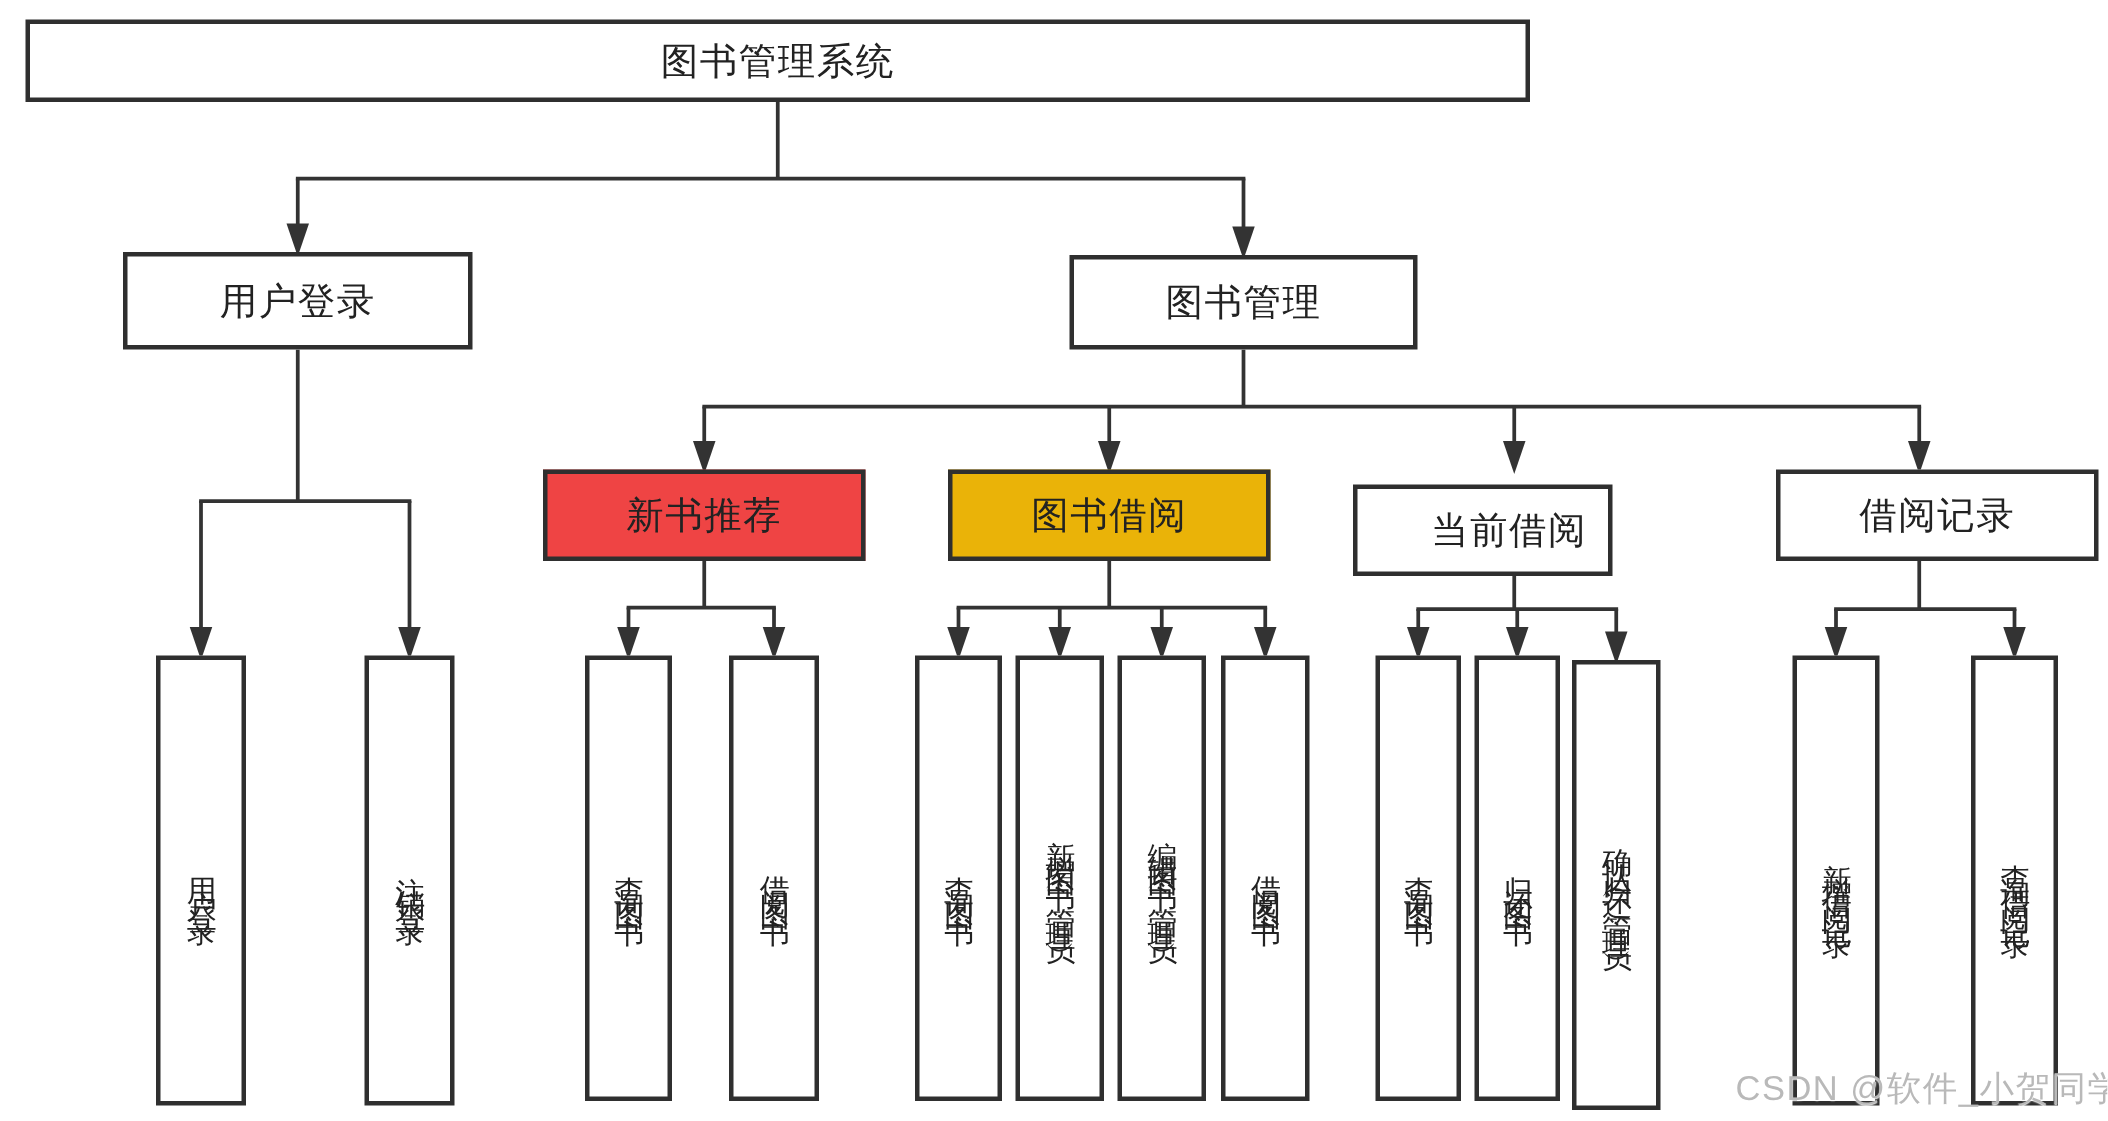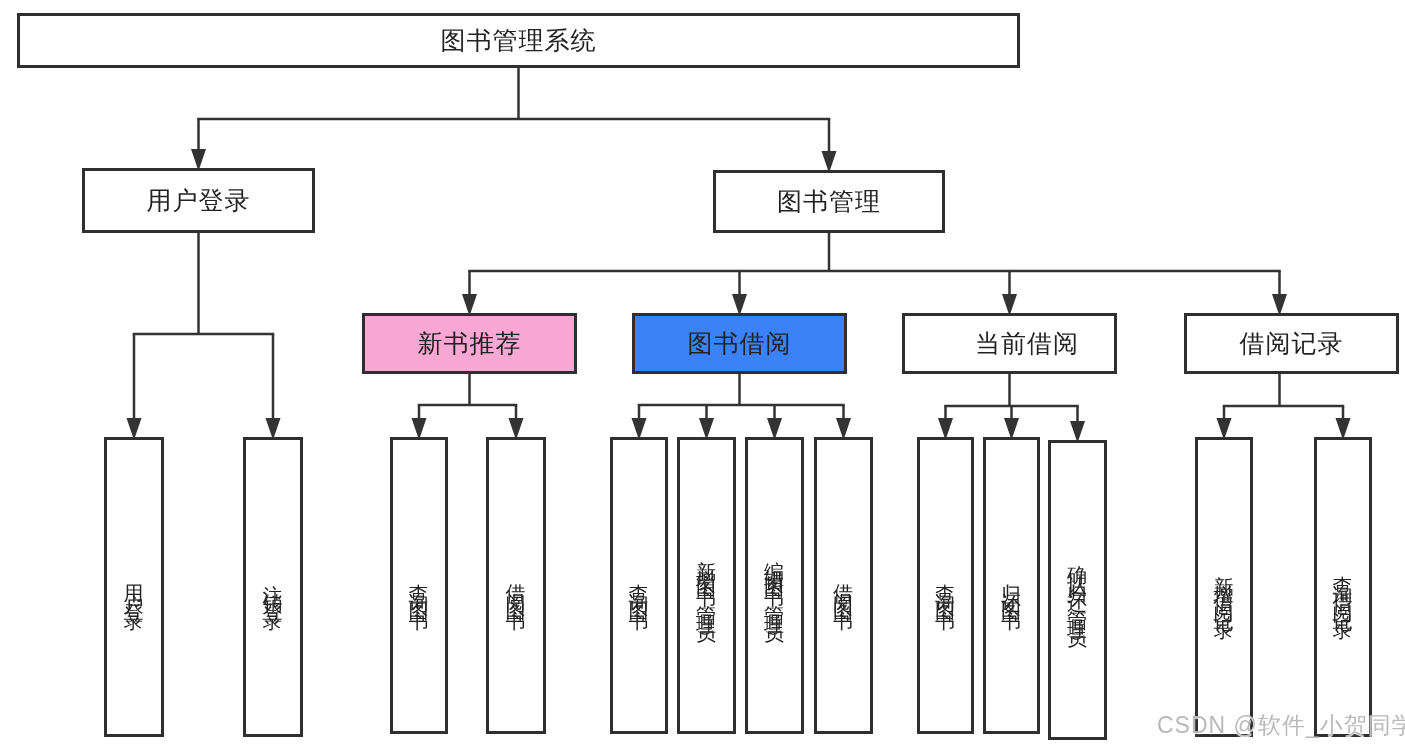--- a/index.html
+++ b/index.html
@@ -121,27 +121,27 @@
   <div id="watermark">CSDN @软件_小贺同学</div>
 <div class="node h" style="left: 17px; top: 13px; width: 1003px; height: 55px; border-color: rgb(47, 47, 47); background: rgb(255, 255, 255);">
       <span style="color: rgb(34, 34, 34);">图书管理系统</span>
     </div>
     <div class="node h" style="left: 82px; top: 168px; width: 233px; height: 65px; border-color: rgb(47, 47, 47); background: rgb(255, 255, 255);">
       <span style="color: rgb(34, 34, 34);">用户登录</span>
     </div>
     <div class="node h" style="left: 713px; top: 170px; width: 232px; height: 63px; border-color: rgb(47, 47, 47); background: rgb(255, 255, 255);">
       <span style="color: rgb(34, 34, 34);">图书管理</span>
     </div>
-    <div class="node h" style="left: 362px; top: 313px; width: 215px; height: 61px; border-color: rgb(47, 47, 47); background: #f9a8d4;">
+    <div class="node h" style="left: 362px; top: 313px; width: 215px; height: 61px; border-color: rgb(47, 47, 47); background: #ef4444;">
       <span style="color: rgb(34, 34, 34);">新书推荐</span>
     </div>
-    <div class="node h" style="left: 632px; top: 313px; width: 215px; height: 61px; border-color: rgb(47, 47, 47); background: #3b82f6;">
+    <div class="node h" style="left: 632px; top: 313px; width: 215px; height: 61px; border-color: rgb(47, 47, 47); background: #eab308;">
       <span style="color: rgb(34, 34, 34);">图书借阅</span>
     </div>
-    <div class="node h" style="left: 902px; top: 313px; width: 215px; height: 61px; border-color: rgb(47, 47, 47); background: rgb(255, 255, 255); padding-left: 35px;">
+    <div class="node h" style="left: 902px; top: 323px; width: 173px; height: 61px; border-color: rgb(47, 47, 47); background: rgb(255, 255, 255); padding-left: 35px;">
       <span style="color: rgb(34, 34, 34);">当前借阅</span>
     </div>
     <div class="node h" style="left: 1172px; top: 313px; width: 215px; height: 61px; border-color: rgb(47, 47, 47); background: rgb(255, 255, 255); margin-left: 12px;">
       <span style="color: rgb(34, 34, 34);">借阅记录</span>
     </div>
     <div class="node v" style="left: 104px; top: 437px; width: 60px; height: 300px; border-color: rgb(47, 47, 47); background: rgb(255, 255, 255);">
       <span style="color: rgb(34, 34, 34);">用户登录</span>
     </div>
     <div class="node v" style="left: 243px; top: 437px; width: 60px; height: 300px; border-color: rgb(47, 47, 47); background: rgb(255, 255, 255);">
       <span style="color: rgb(34, 34, 34);">注销登录</span>

